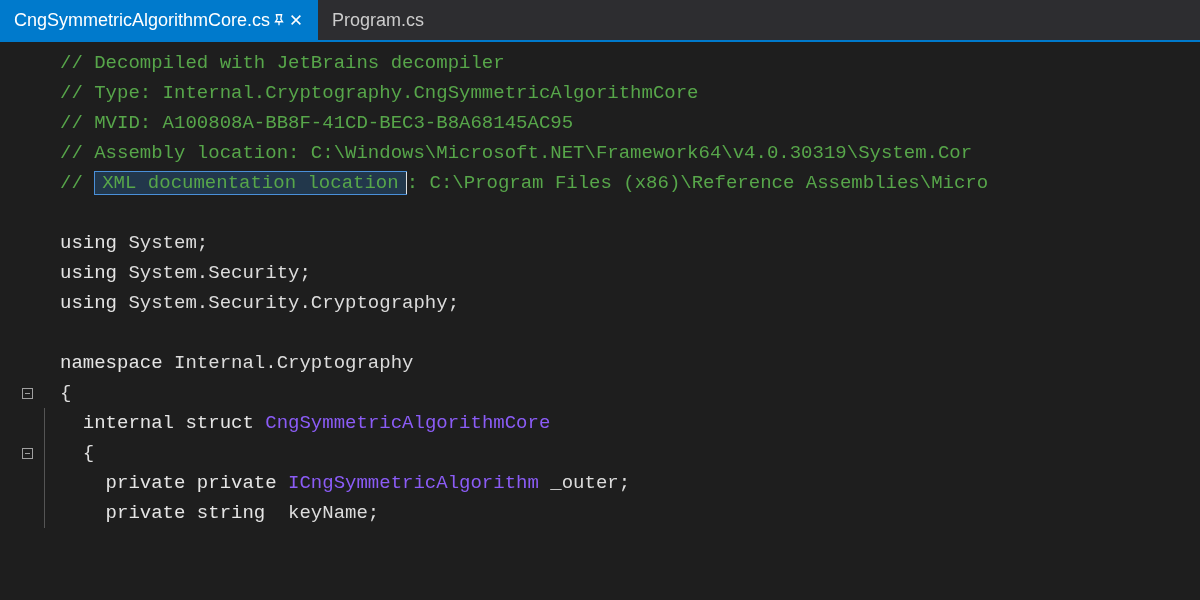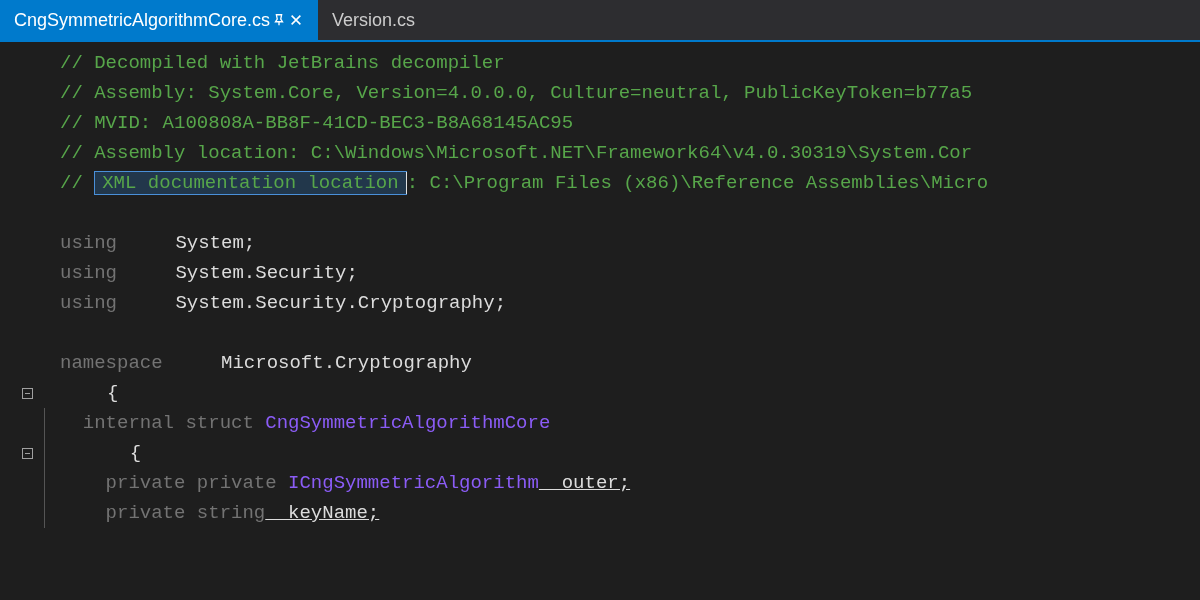--- a/index.html
+++ b/index.html
@@ -85,24 +85,24 @@
   }
   .guide-line {
     position: absolute;
     left: 44px;
     top: 0;
     bottom: 0;
     width: 1px;
     background: #555;
   }
   .comment { color: #57a64a; }
-  .keyword { color: #737373; }
+  .keyword { color: #e5e5e5; }
   .type { color: #8b5cf6; }
-  .plain { color: #dcdcdc; margin-left: 47px; }
-  .field { color: #dcdcdc; text-decoration: underline; }
+  .plain { color: #dcdcdc; }
+  .field { color: #dcdcdc; }
   .sel {
     border: 1px solid #4a90d9;
     background: rgba(38,79,120,0.5);
     padding: 0 7px;
   }
   .cursor {
     display: inline-block;
     width: 1px;
     height: 22px;
     background: #e0e0e0;
@@ -121,41 +121,41 @@
         <path d="M5 2 L11 2 L10 7 L12 10 L4 10 L6 7 Z M8 10 L8 14"></path>
       </svg>
     </span>
     <span class="tab-icon">
       <svg viewBox="0 0 16 16" stroke="currentColor" stroke-width="1.8">
         <path d="M3 3 L13 13 M13 3 L3 13"></path>
       </svg>
     </span>
   </div>
   <div class="tab">
-    <span>Version.cs</span>
+    <span>Program.cs</span>
   </div>
 </div>
 
 <div class="editor">
 
   <div class="code-line"><span class="comment">// Decompiled with JetBrains decompiler</span></div>
-  <div class="code-line"><span class="comment">// Assembly: System.Core, Version=4.0.0.0, Culture=neutral, PublicKeyToken=b77a5</span></div>
+  <div class="code-line"><span class="comment">// Type: Internal.Cryptography.CngSymmetricAlgorithmCore</span></div>
   <div class="code-line"><span class="comment">// MVID: A100808A-BB8F-41CD-BEC3-B8A68145AC95</span></div>
   <div class="code-line"><span class="comment">// Assembly location: C:\Windows\Microsoft.NET\Framework64\v4.0.30319\System.Cor</span></div>
   <div class="code-line"><span class="comment">// </span><span class="comment sel">XML documentation location</span><span class="cursor"></span><span class="comment">: C:\Program Files (x86)\Reference Assemblies\Micro</span></div>
 
   <div class="code-line"></div>
 
   <div class="code-line"><span class="keyword">using</span><span class="plain"> System;</span></div>
   <div class="code-line"><span class="keyword">using</span><span class="plain"> System.Security;</span></div>
   <div class="code-line"><span class="keyword">using</span><span class="plain"> System.Security.Cryptography;</span></div>
 
   <div class="code-line"></div>
 
-  <div class="code-line"><span class="keyword">namespace</span><span class="plain"> Microsoft.Cryptography</span></div>
+  <div class="code-line"><span class="keyword">namespace</span><span class="plain"> Internal.Cryptography</span></div>
 
   <div class="code-line">
     <div class="gutter"><div class="fold-box"></div></div>
     <span class="plain">{</span>
   </div>
 
   <div class="code-line">
     <div class="gutter"><div class="guide-line"></div></div>
     <span class="keyword">  internal</span><span class="keyword"> struct</span><span class="type"> CngSymmetricAlgorithmCore</span>
   </div>

